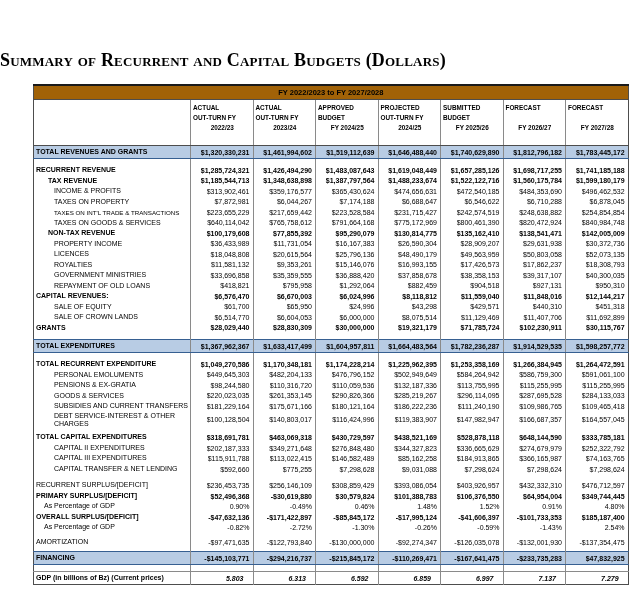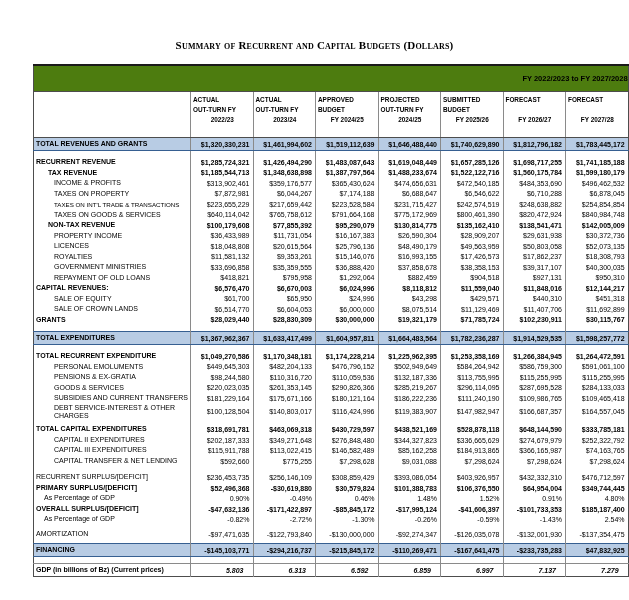--- a/index.html
+++ b/index.html
@@ -3,45 +3,45 @@
 <meta charset="utf-8">
 <style>
   html,body { margin:0; padding:0; background:#fff; }
   body { width:629px; height:600px; overflow:hidden; font-family:"Liberation Sans", sans-serif; color:#000; }
   .page { position:relative; width:629px; height:600px; background:#fff; }
 
   .title {
     font-family:"Liberation Serif", serif;
     font-variant:small-caps;
     font-weight:bold;
-    font-size:11px;
-    text-align:center;
-    padding-top:39px;
+    font-size:18px;
+    text-align:left;
+    padding-top:50px;
     letter-spacing:0.2px;
   }
 
   table.budget {
     margin:13px 0 0 33px;
     width:595px;
     border-collapse:collapse;
     table-layout:fixed;
     border:1px solid #4d4d4d;
   }
   col.lbl { width:157px; }
   col.num { width:62.5px; }
 
   .period-cell {
-    background:#4d7c0f;
+    background:#a16207;
     border-top:2px solid #1a1a1a;
     border-bottom:1px solid #4d4d4d;
     font-weight:bold;
     font-size:7.5px;
-    text-align:right;
+    text-align:center;
     height:13px;
-    padding:6px 0;
+    padding:0 0;
   }
 
   th.corner { border-bottom:1px solid #4d4d4d; }
   th.colhead {
     border-left:1px solid #8a8a8a;
     border-bottom:1px solid #4d4d4d;
     font-size:6.4px;
     font-weight:bold;
     text-align:left;
     vertical-align:top;

